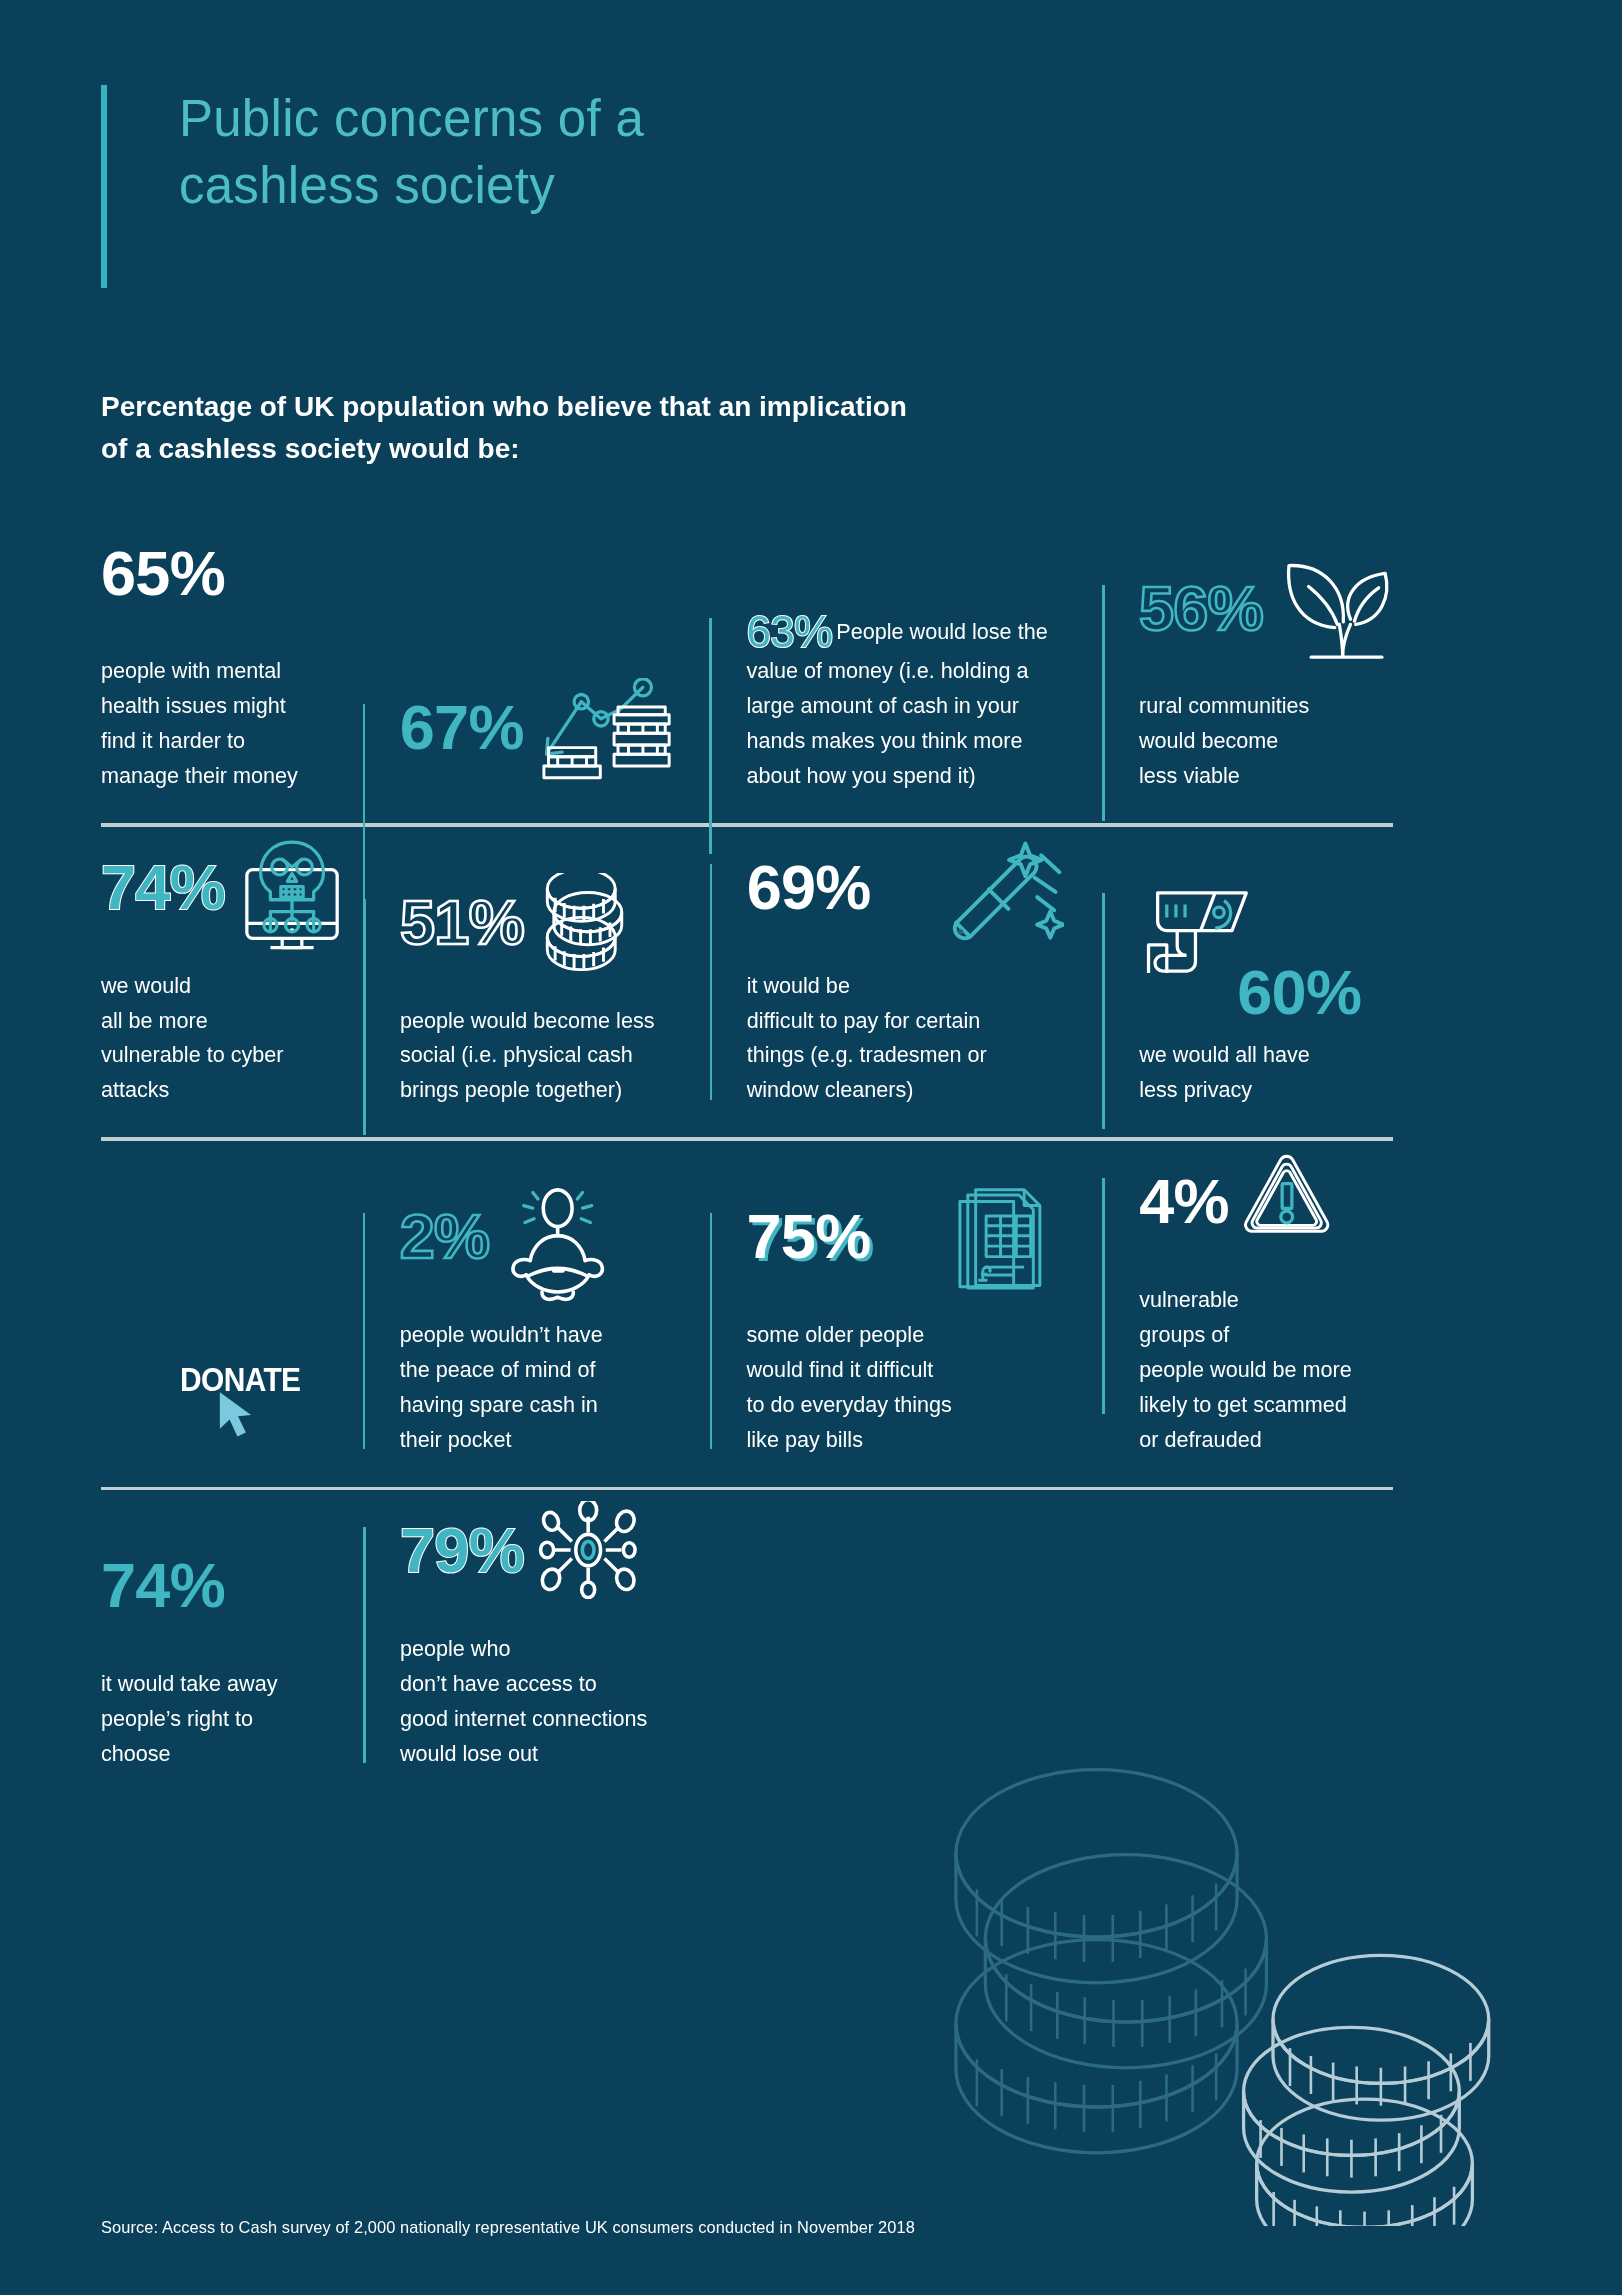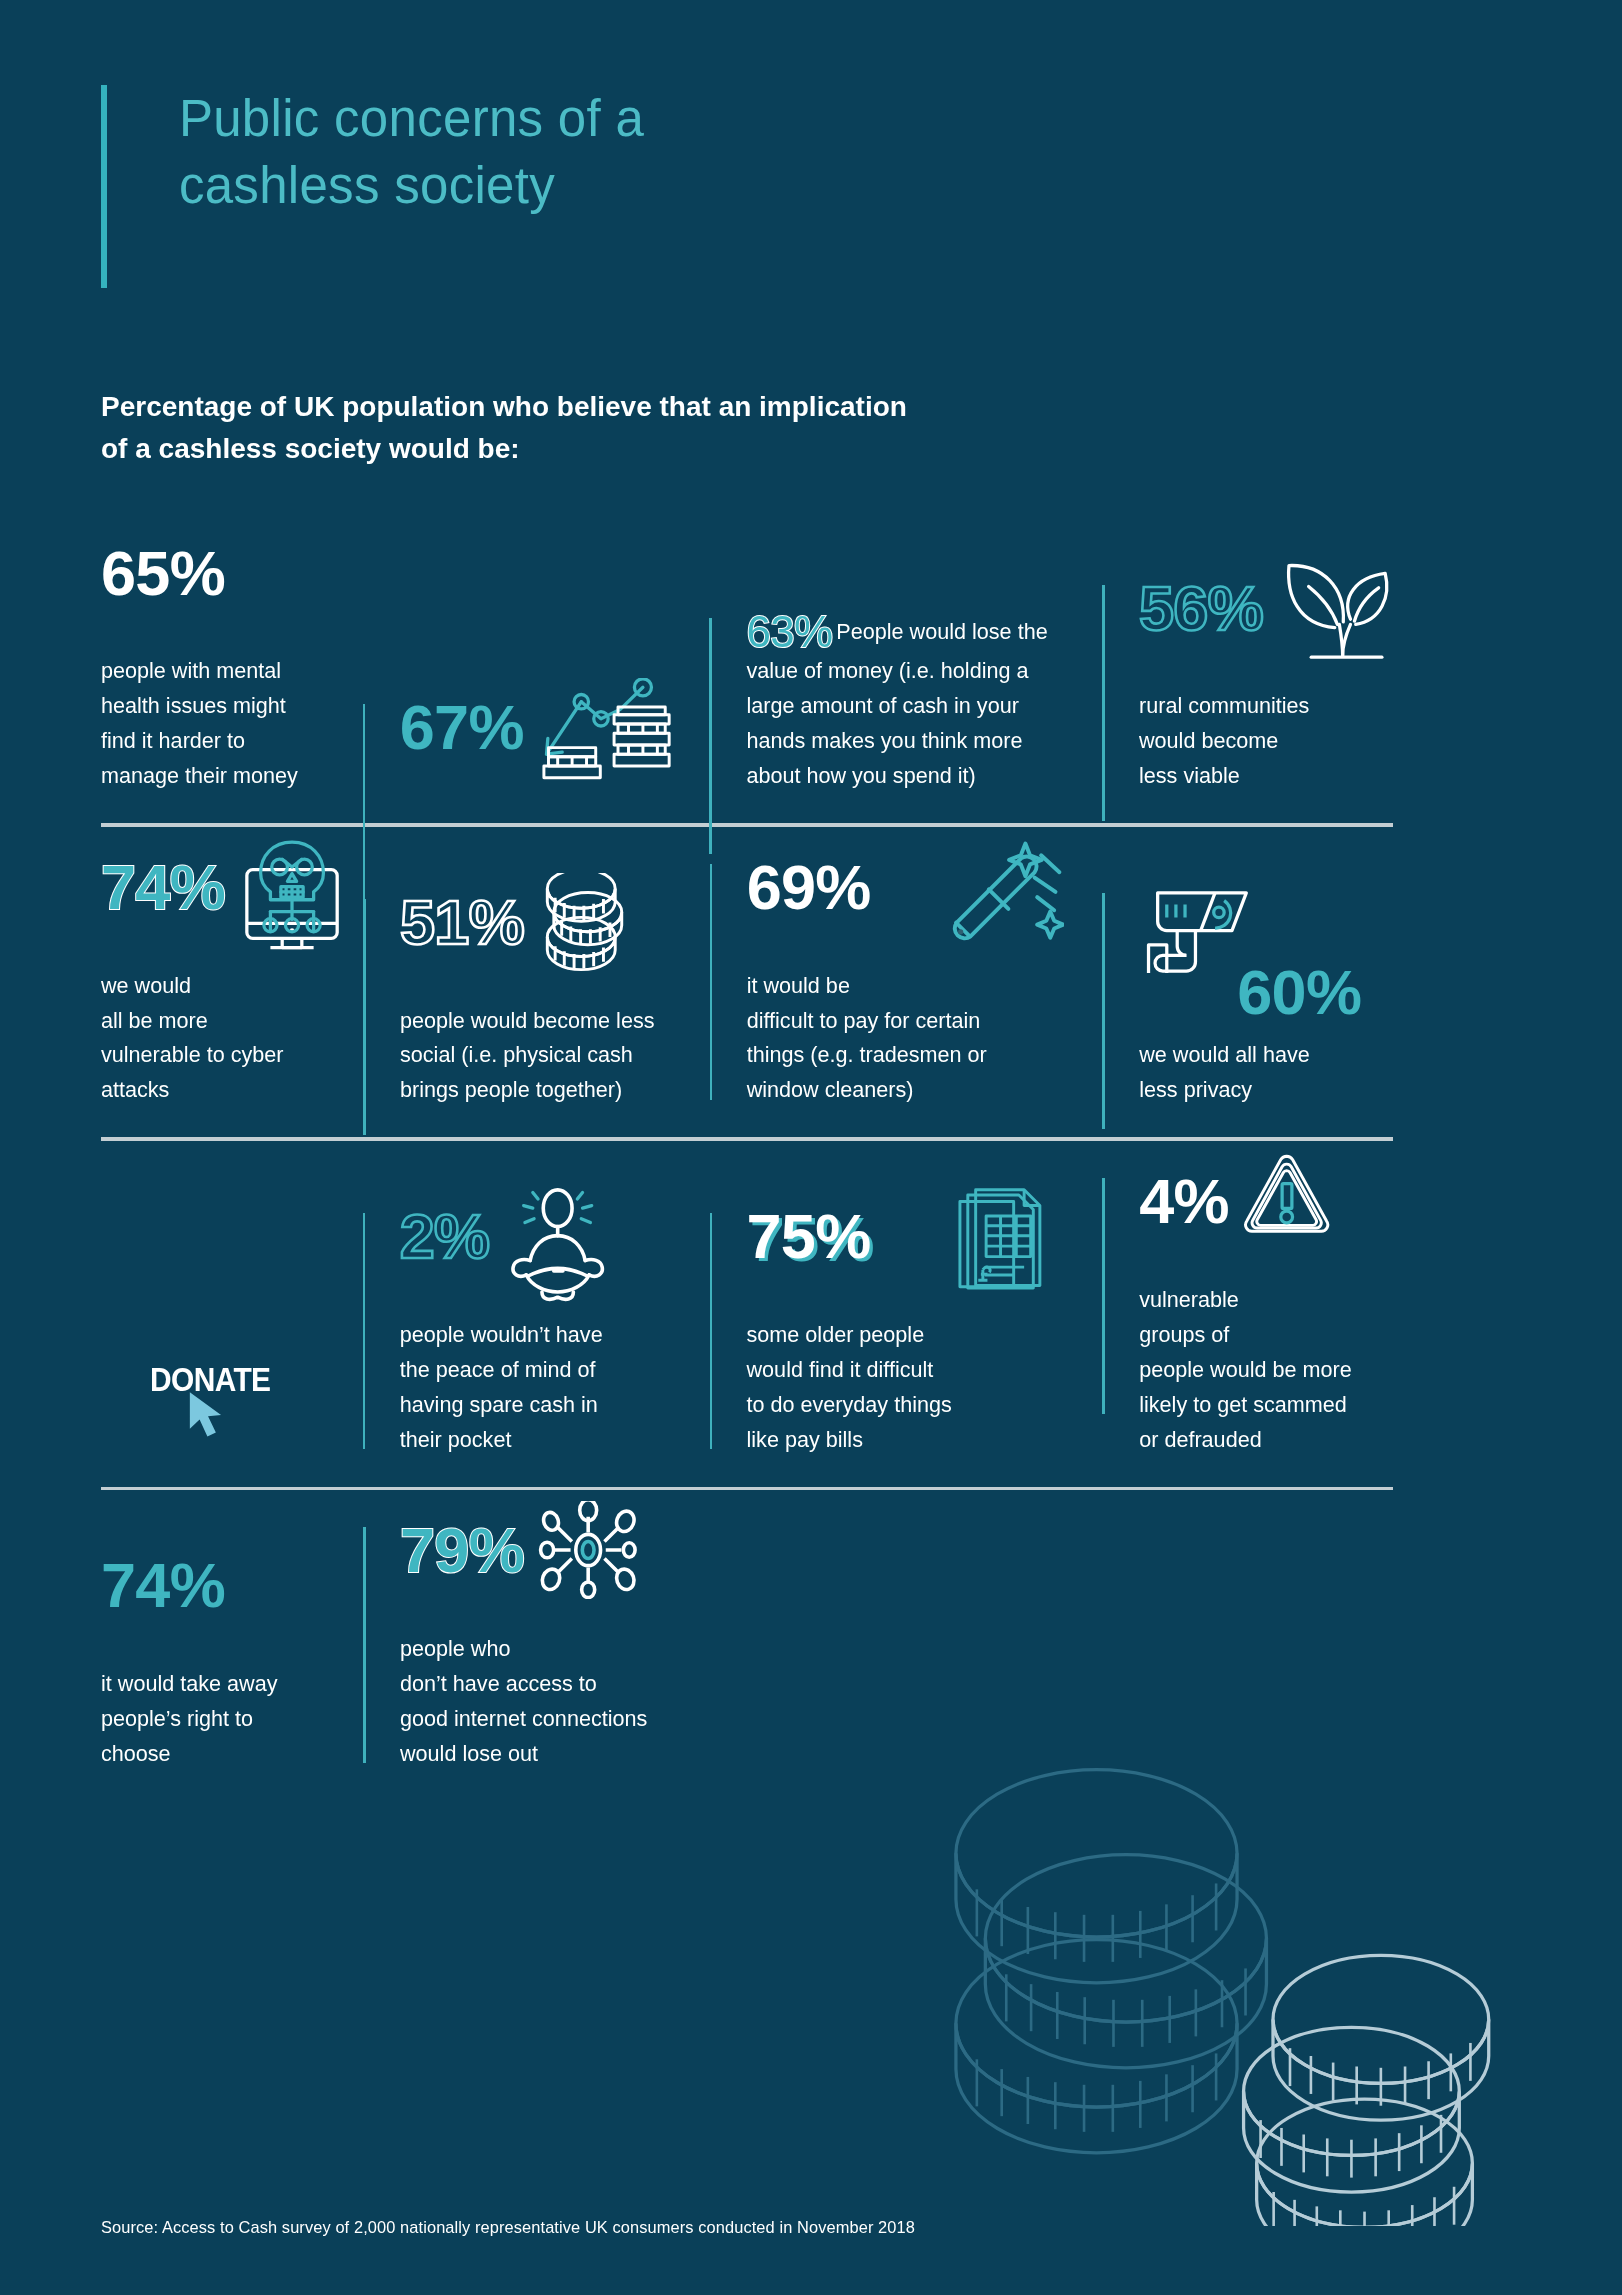--- a/index.html
+++ b/index.html
@@ -153,21 +153,21 @@
     letter-spacing:-0.7px;
     vertical-align:-7.9px;
     margin-right:4px;
     display:inline-block;
   }
 
   
   .donate-wrap{
     position:relative;
     height:98px;
-    margin-left:49px;
+    margin-left:79px;
   }
   .donate{
     font-size:34px;
     font-weight:700;
     letter-spacing:-0.7px;
     color:#ffffff;
     font-family:"Liberation Sans", sans-serif;
     transform:scaleX(0.88);
     transform-origin:left center;
     display:inline-block;

